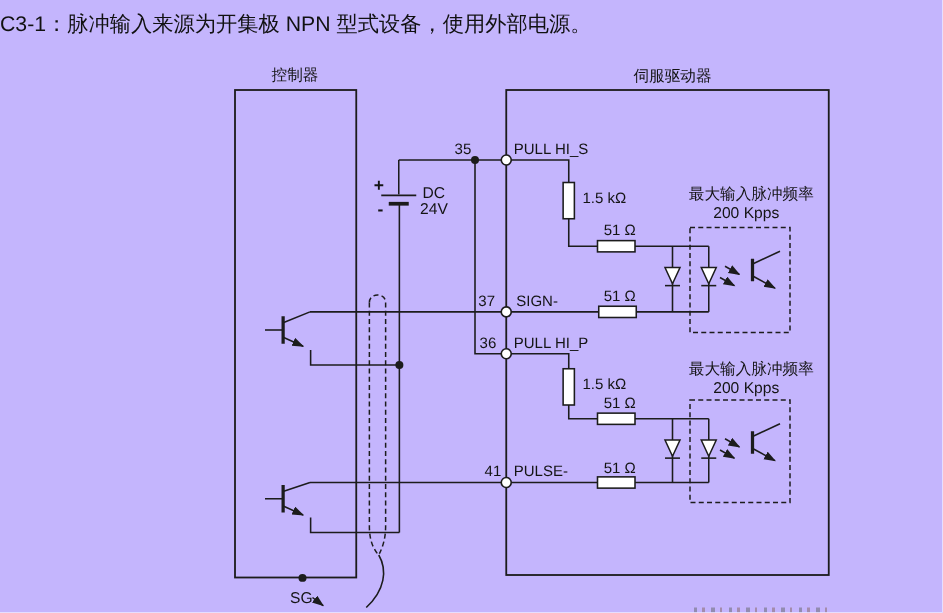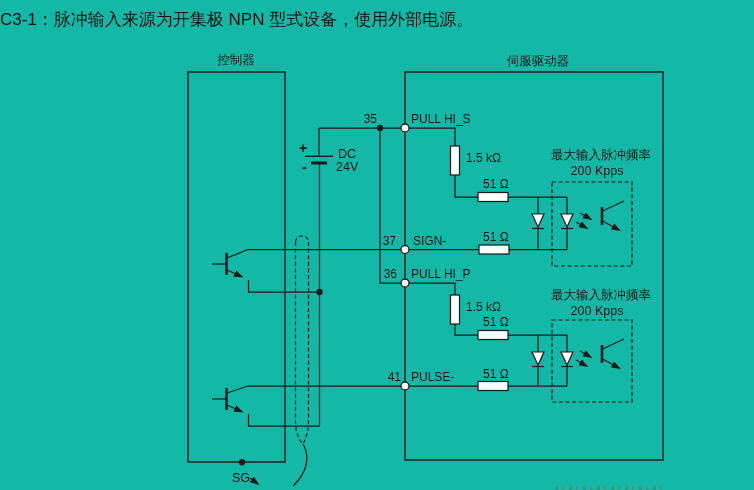--- a/index.html
+++ b/index.html
@@ -1,16 +1,16 @@
 <!DOCTYPE html>
 <html><head>
 <meta charset="utf-8">
 <style>
   html,body{margin:0;padding:0;background:#ffffff;}
-  .stage{position:relative;width:754px;height:490px;background:#14b8a6;overflow:hidden;
+  .stage{position:relative;width:754px;height:490px;background:#c4b5fd;overflow:hidden;
          font-family:"Liberation Sans",sans-serif;}
   .title{position:absolute;left:0px;top:8px;font-size:17px;color:#111;white-space:nowrap;
          font-family:"Liberation Sans",sans-serif;}
   svg{position:absolute;left:0;top:0;}
   svg text{font-family:"Liberation Sans",sans-serif;fill:#141414;}
   .w{stroke:#1c1c1c;stroke-width:1.25;fill:none;}
   .box{fill:none;stroke:#1c1c1c;stroke-width:1.45;}
   .dash{stroke:#1c1c1c;stroke-width:1.2;fill:none;stroke-dasharray:4 2.6;}
   .bar{stroke:#1c1c1c;stroke-width:2.6;fill:none;}
   .res{fill:#ffffff;stroke:#1c1c1c;stroke-width:1.25;}

